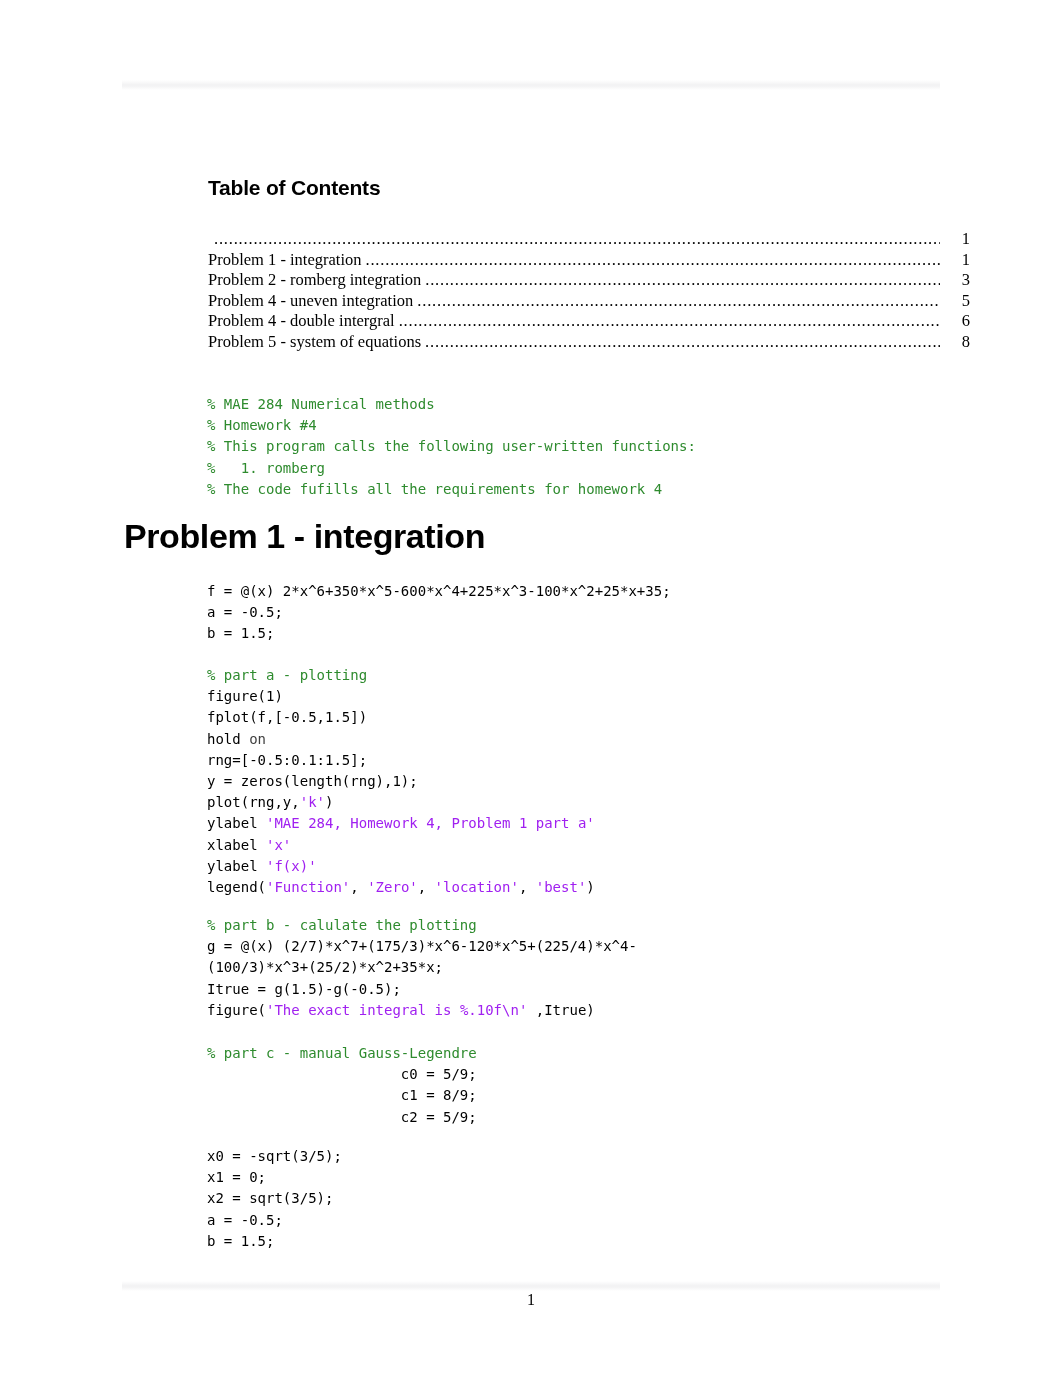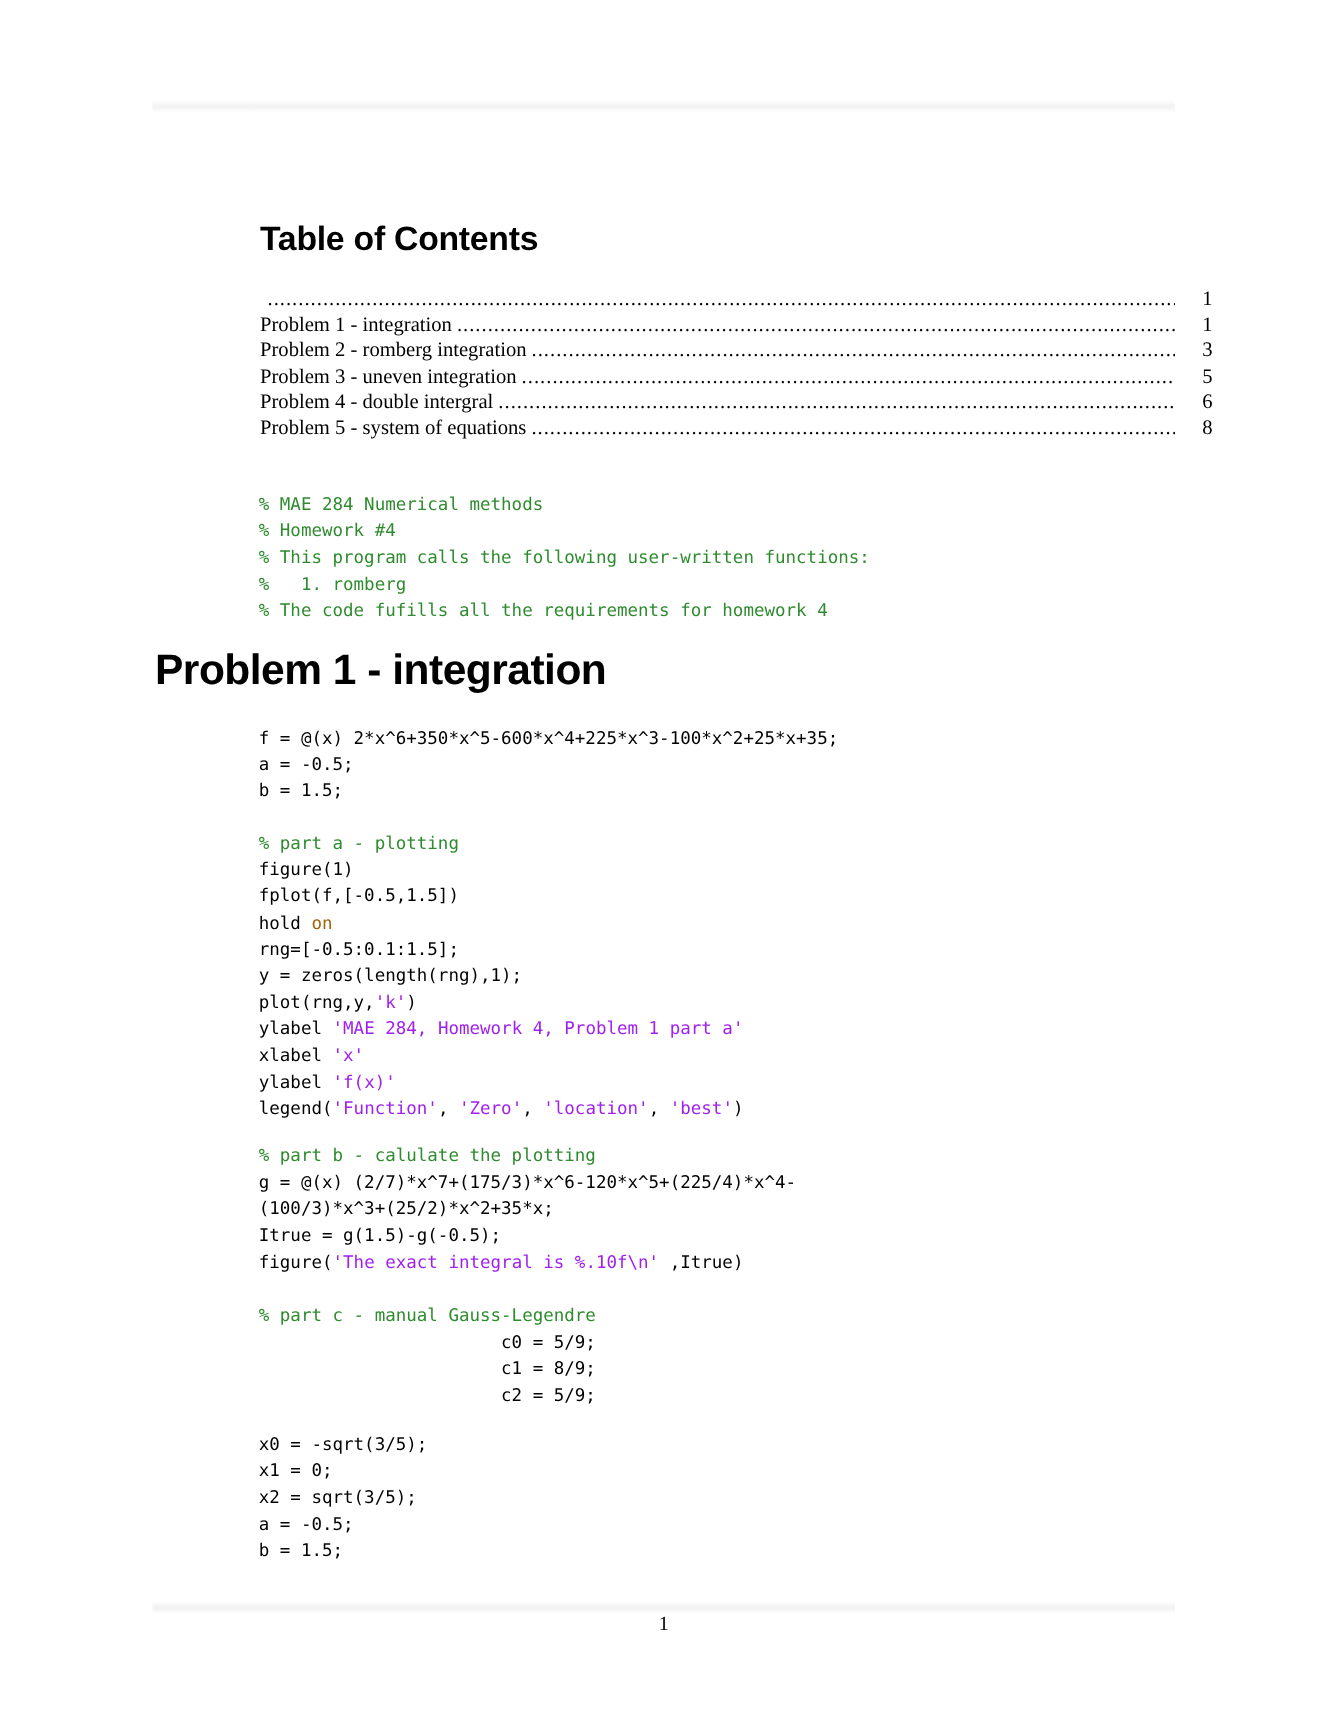--- a/index.html
+++ b/index.html
@@ -27,21 +27,21 @@
   .page-rule.top { top: 80px; }
   .page-rule.bottom { top: 1281px; }
 
   
   .toc-title {
     position: absolute;
     left: 208px;
     top: 176px;
     font-family: "Liberation Sans", sans-serif;
     font-weight: bold;
-    font-size: 27px;
+    font-size: 21px;
     letter-spacing: -0.2px;
     color: #000;
   }
 
   .toc {
     position: absolute;
     left: 208px;
     top: 229px;
     width: 762px;
     font-family: "Liberation Serif", serif;
@@ -76,21 +76,21 @@
     left: 207px;
     font-family: "DejaVu Sans Mono", "Liberation Mono", monospace;
     font-size: 14px;
     line-height: 21.2px;
     white-space: pre;
     color: #000000;
     letter-spacing: 0px;
   }
   .cmt { color: #2E8B2E; }
   .str { color: #A020F0; }
-  .kw  { color: #a16207; }
+  .kw  { color: #404040; }
 
   
   .h1 {
     position: absolute;
     left: 124px;
     font-family: "Liberation Sans", sans-serif;
     font-weight: bold;
     font-size: 34px;
     letter-spacing: -0.4px;
     color: #000;
@@ -130,21 +130,21 @@
     <span class="pg">1</span>
   </div>
 
   <div class="toc-row">
     <span class="lbl">Problem 2 - romberg integration</span>
     <span class="dots">........................................................................................................................................................</span>
     <span class="pg">3</span>
   </div>
 
   <div class="toc-row">
-    <span class="lbl">Problem 3 - uneven integration</span>
+    <span class="lbl">Problem 4 - uneven integration</span>
     <span class="dots">........................................................................................................................................................</span>
     <span class="pg">5</span>
   </div>
 
   <div class="toc-row">
     <span class="lbl">Problem 4 - double intergral</span>
     <span class="dots">........................................................................................................................................................</span>
     <span class="pg">6</span>
   </div>
 

